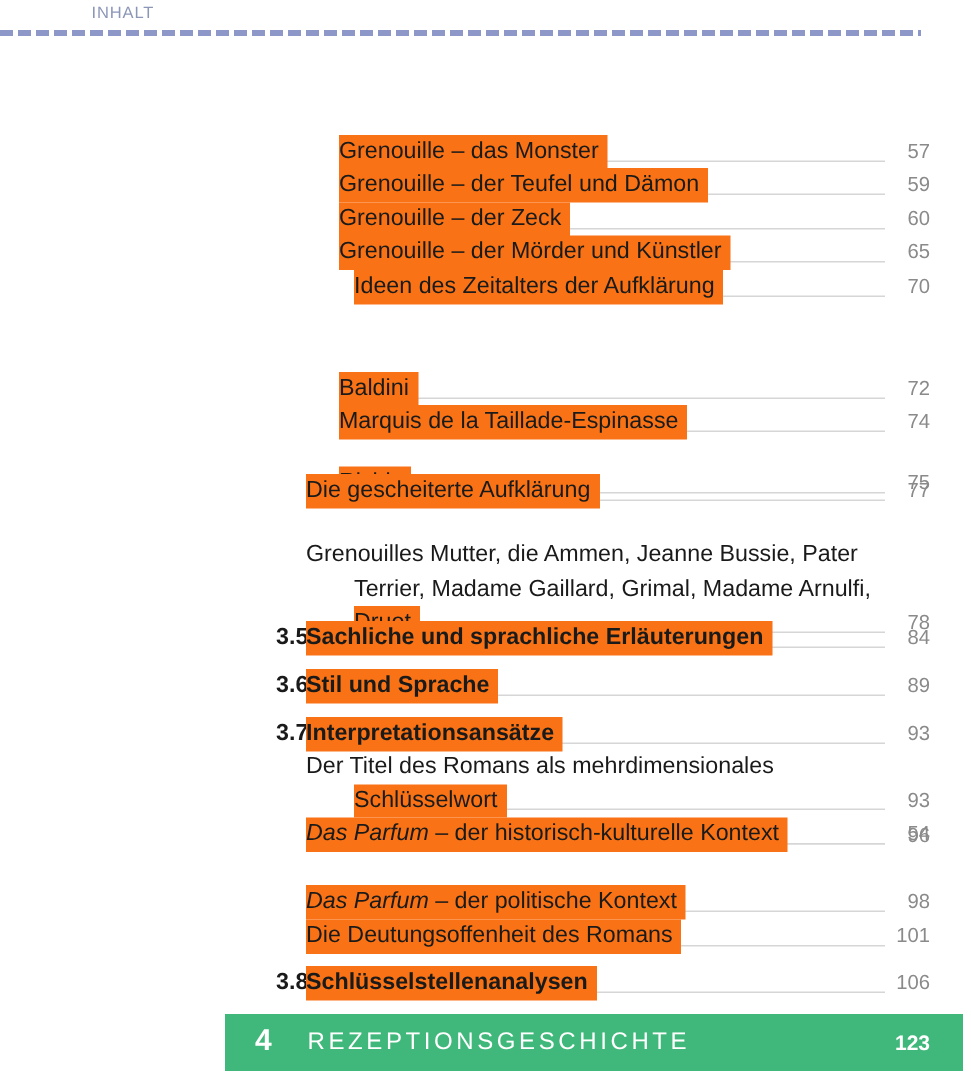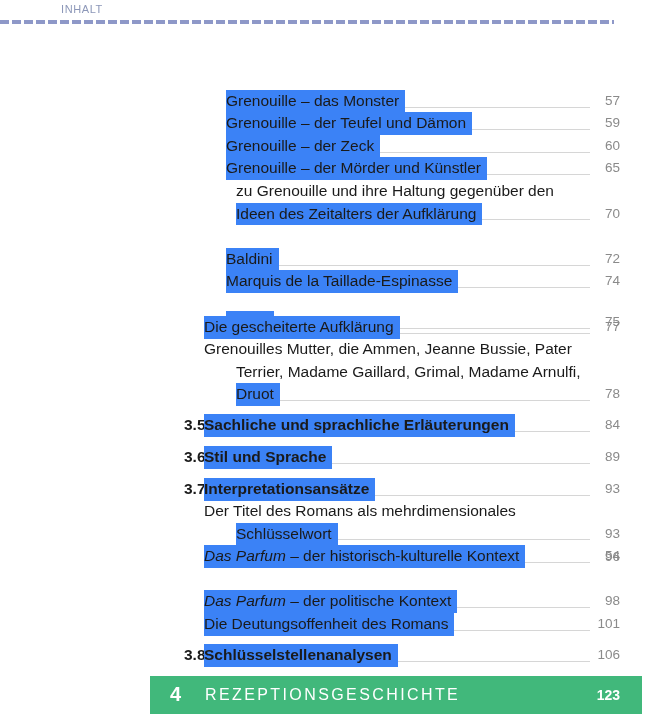--- a/index.html
+++ b/index.html
@@ -17,21 +17,21 @@
       color: #8c97b8;
     }
     .dash-rule {
       position: absolute; left: 0; top: 20px; width: 614px; height: 4px;
       background-image: repeating-linear-gradient(to right, #8e98c8 0 9px, transparent 9px 12px);
     }
 
     .toc { position: absolute; left: 0; top: 0; width: 647px; }
     .entry { position: absolute; left: 0; width: 647px; font-size: 15.5px; line-height: 22.5px; }
     .entry .line { display: block; position: relative; white-space: nowrap; }
-    .entry .text-last { display: inline-block; position: relative; background: #3b82f6; padding-right: 6px; z-index: 1; text-align: center; }
+    .entry .text-last { display: inline-block; position: relative; background: #f97316; padding-right: 6px; z-index: 1; text-align: center; }
     .entry .leader {
       position: absolute; bottom: 5px; height: 1px; background: #d6d6d6; right: 57px;
     }
     .entry .pg {
       position: absolute; right: 27px; bottom: 0;
       font-size: 13.5px; color: #8a8a8a; text-align: right;
     }
     .entry.sec { font-weight: bold; font-size: 15.5px; }
     .entry.sec .pg { font-weight: normal; }
     .entry.sec .num { position: absolute; left: 184px; }
@@ -85,21 +85,20 @@
     </div>
     <div class="entry" style="top:157px;">
       <span class="line" style="padding-left:226px;">
         <span class="leader" style="left:226px;"></span>
         <span class="text-last">Grenouille – der Mörder und Künstler</span>
         <span class="pg">65</span>
       </span>
     </div>
 
     <div class="entry" style="top:180px;">
-      <span class="line" style="padding-left:236px;">zu Grenouille und ihre Haltung gegenüber den</span>
       <span class="line" style="padding-left:236px;">
         <span class="leader" style="left:236px;"></span>
         <span class="text-last">Ideen des Zeitalters der Aufklärung</span>
         <span class="pg">70</span>
       </span>
     </div>
 
     <div class="entry" style="top:248px;">
       <span class="line" style="padding-left:226px;">
         <span class="leader" style="left:226px;"></span>
@@ -124,21 +123,21 @@
 
     <div class="entry" style="top:316px;">
       <span class="line" style="padding-left:204px;">
         <span class="leader" style="left:204px;"></span>
         <span class="text-last">Die gescheiterte Aufklärung</span>
         <span class="pg">77</span>
       </span>
     </div>
 
     <div class="entry" style="top:338px;">
-      <span class="line" style="padding-left:204px;">Grenouilles Mutter, die Ammen, Jeanne Bussie, Pater</span>
+      <span class="line" style="padding-left:204px;margin-top:21px;">Grenouilles Mutter, die Ammen, Jeanne Bussie, Pater</span>
       <span class="line" style="padding-left:236px;">Terrier, Madame Gaillard, Grimal, Madame Arnulfi,</span>
       <span class="line" style="padding-left:236px;">
         <span class="leader" style="left:236px;"></span>
         <span class="text-last">Druot</span>
         <span class="pg">78</span>
       </span>
     </div>
 
     <div class="entry sec" style="top:414px;">
       <span class="line" style="padding-left:204px;">

